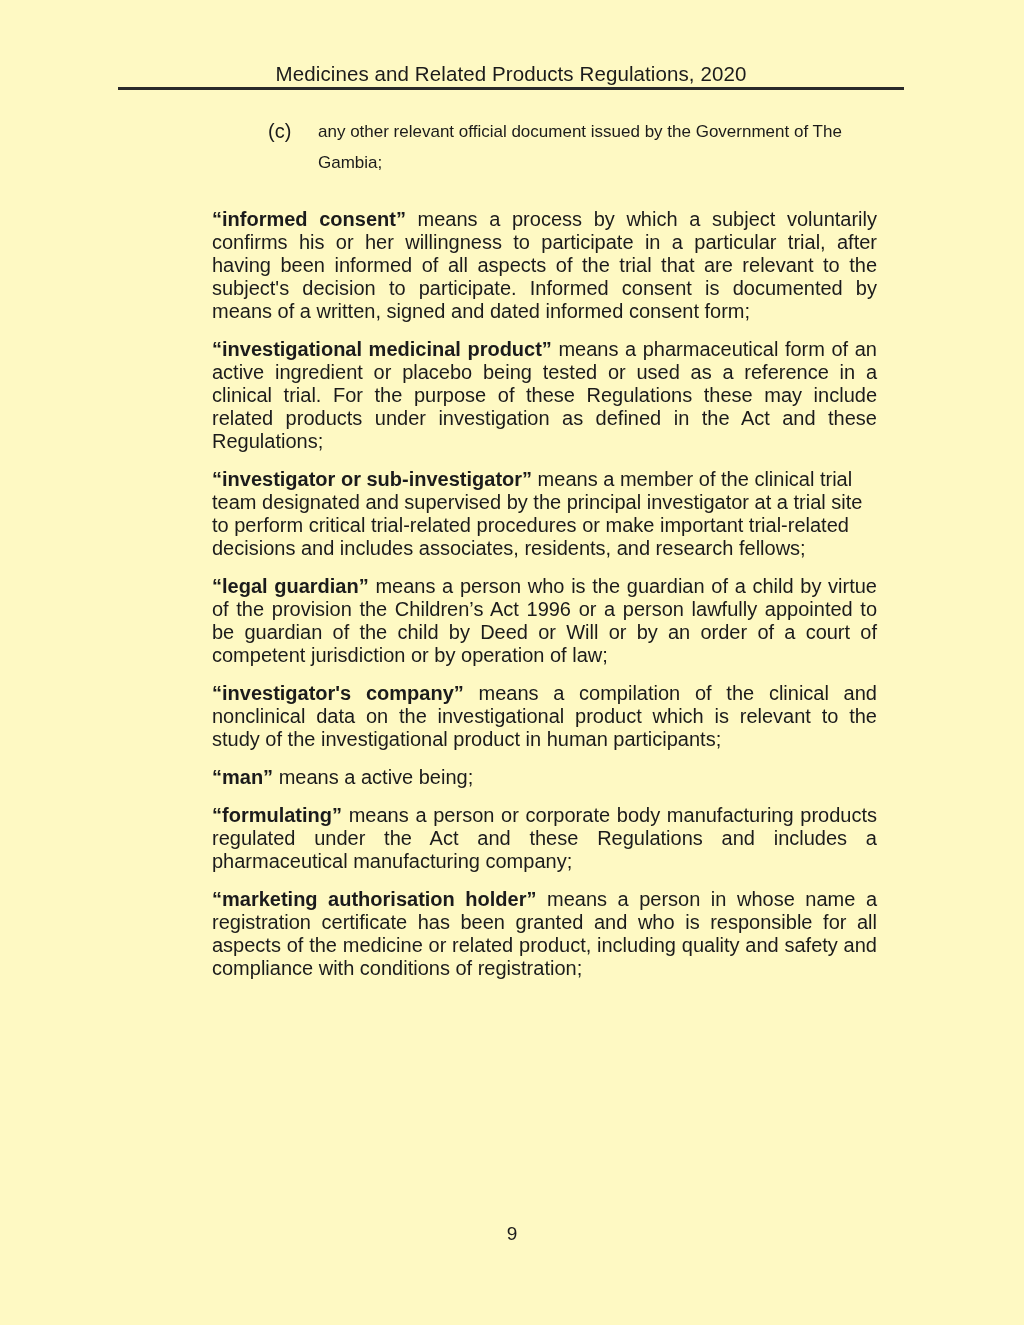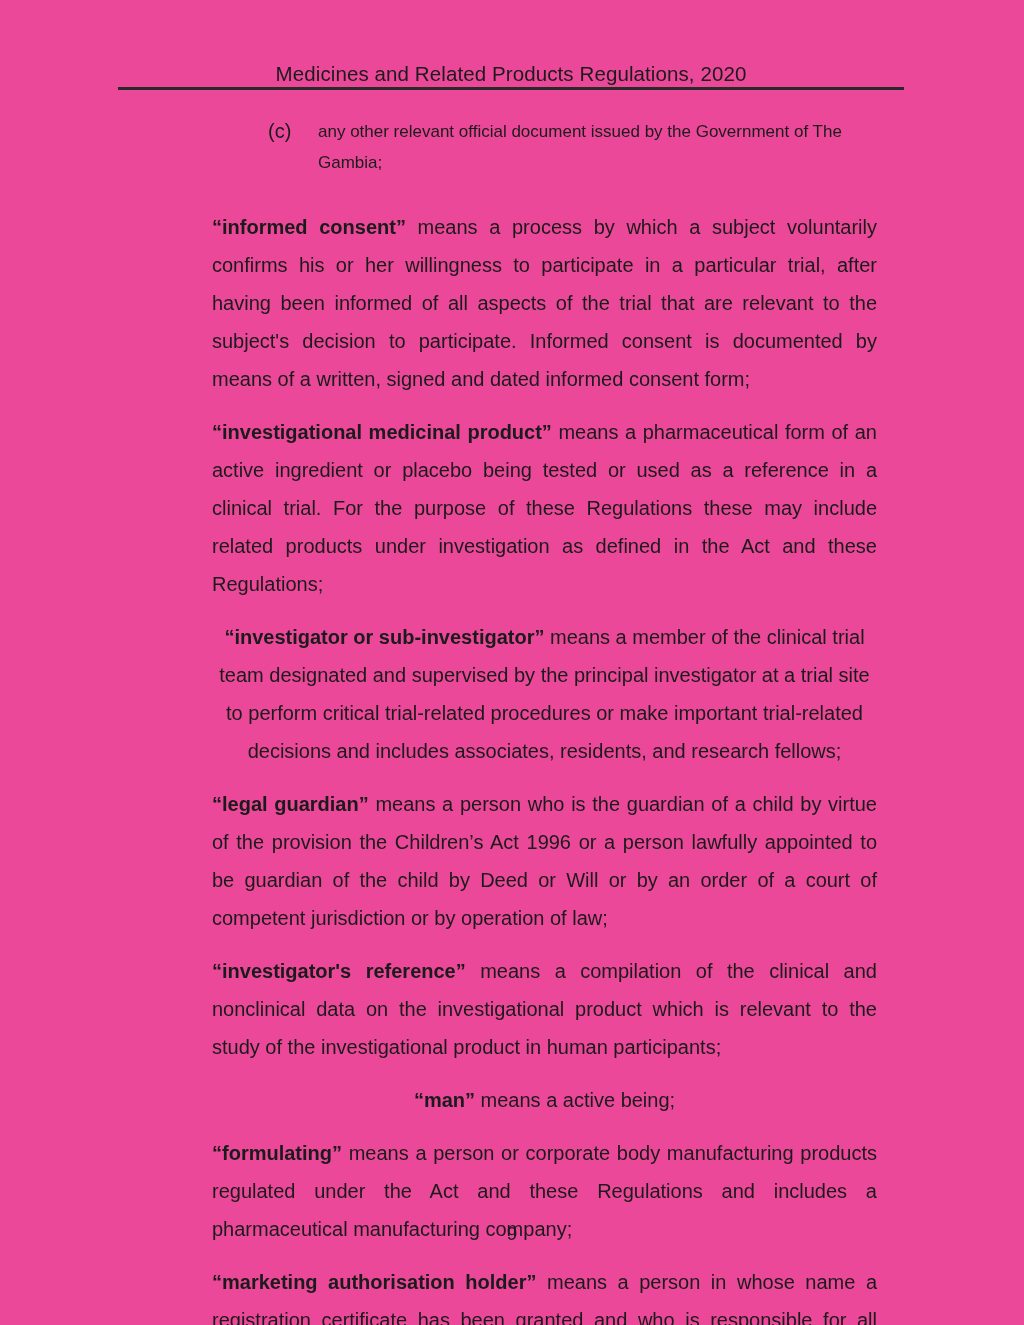--- a/index.html
+++ b/index.html
@@ -11,21 +11,21 @@
 
   body {
     font-family: "Liberation Sans", sans-serif;
     color: #1b1b1b;
   }
 
   .page {
     position: relative;
     width: 1024px;
     height: 1325px;
-    background: #ec4899;
+    background: #fef9c3;
     overflow: hidden;
     box-sizing: border-box;
   }
 
   
   .page-header {
     position: absolute;
     left: 118px;
     top: 56px;
     width: 786px;
@@ -76,35 +76,35 @@
     line-height: 31px;
     text-align: justify;
     text-justify: inter-word;
     color: #1b1b1b;
     hyphens: none;
   }
 
   
   .definition {
     font-size: 20px;
-    line-height: 38px;
+    line-height: 23px;
     text-align: justify;
     text-justify: inter-word;
     color: #1b1b1b;
     margin: 0 0 15px 0;
     hyphens: none;
   }
 
   .definition:last-of-type {
     margin-bottom: 0;
   }
 
   
   .definition.ragged {
-    text-align: center;
+    text-align: left;
   }
 
   .term {
     font-weight: bold;
   }
 
   
   .page-number {
     position: absolute;
     left: 0;
@@ -130,21 +130,21 @@
     <div class="clause">
       <span class="clause-marker">(c)</span>
       <span class="clause-text">any other relevant official document issued by the Government of The Gambia;</span>
     </div>
 
     <div id="definition-list">
         <p class="definition"><span class="term">“informed consent”</span><span> means a process by which a subject voluntarily confirms his or her willingness to participate in a particular trial, after having been informed of all aspects of the trial that are relevant to the subject's decision to participate. Informed consent is documented by means of a written, signed and dated informed consent form;</span></p>
         <p class="definition"><span class="term">“investigational medicinal product”</span><span> means a pharmaceutical form of an active ingredient or placebo being tested or used as a reference in a clinical trial. For the purpose of these Regulations these may include related products under investigation as defined in the Act and these Regulations;</span></p>
         <p class="definition ragged"><span class="term">“investigator or sub-investigator”</span><span> means a member of the clinical trial team designated and supervised by the principal investigator at a trial site to perform critical trial-related procedures or make important trial-related decisions and includes associates, residents, and research fellows;</span></p>
         <p class="definition"><span class="term">“legal guardian”</span><span> means a person who is the guardian of a child by virtue of the provision the Children’s Act 1996 or a person lawfully appointed to be guardian of the child by Deed or Will or by an order of a court of competent jurisdiction or by operation of law;</span></p>
-        <p class="definition"><span class="term">“investigator's reference”</span><span> means a compilation of the clinical and nonclinical data on the investigational product which is relevant to the study of the investigational product in human participants;</span></p>
+        <p class="definition"><span class="term">“investigator's company”</span><span> means a compilation of the clinical and nonclinical data on the investigational product which is relevant to the study of the investigational product in human participants;</span></p>
         <p class="definition ragged"><span class="term">“man”</span><span> means a active being;</span></p>
         <p class="definition"><span class="term">“formulating”</span><span> means a person or corporate body manufacturing products regulated under the Act and these Regulations and includes a pharmaceutical manufacturing company;</span></p>
         <p class="definition"><span class="term">“marketing authorisation holder”</span><span> means a person in whose name a registration certificate has been granted and who is responsible for all aspects of the medicine or related product, including quality and safety and compliance with conditions of registration;</span></p>
       </div>
 
   </div>
 
   <div class="page-number">9</div>
 
 </div>

